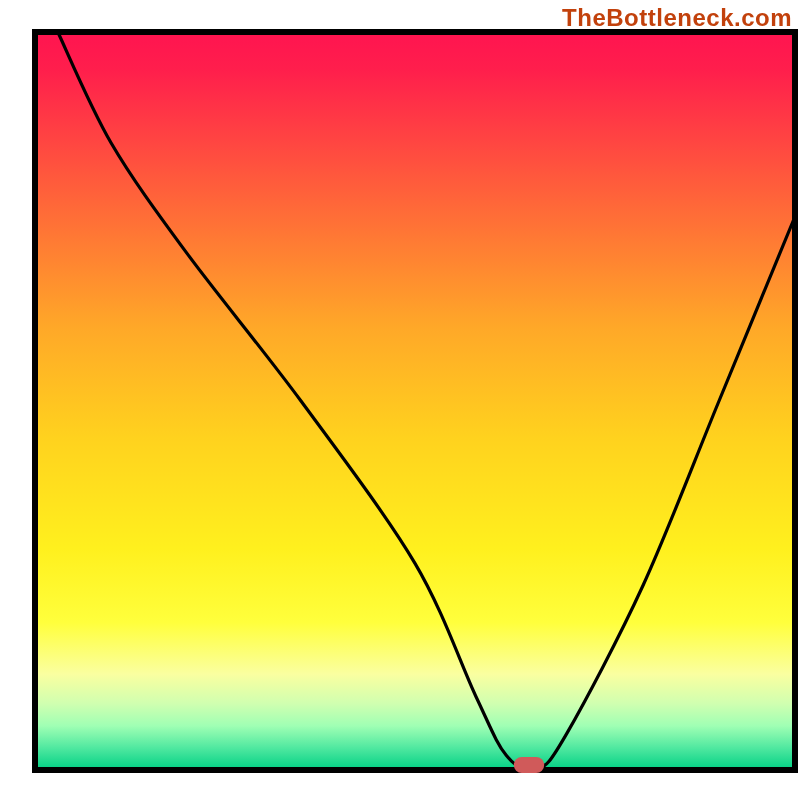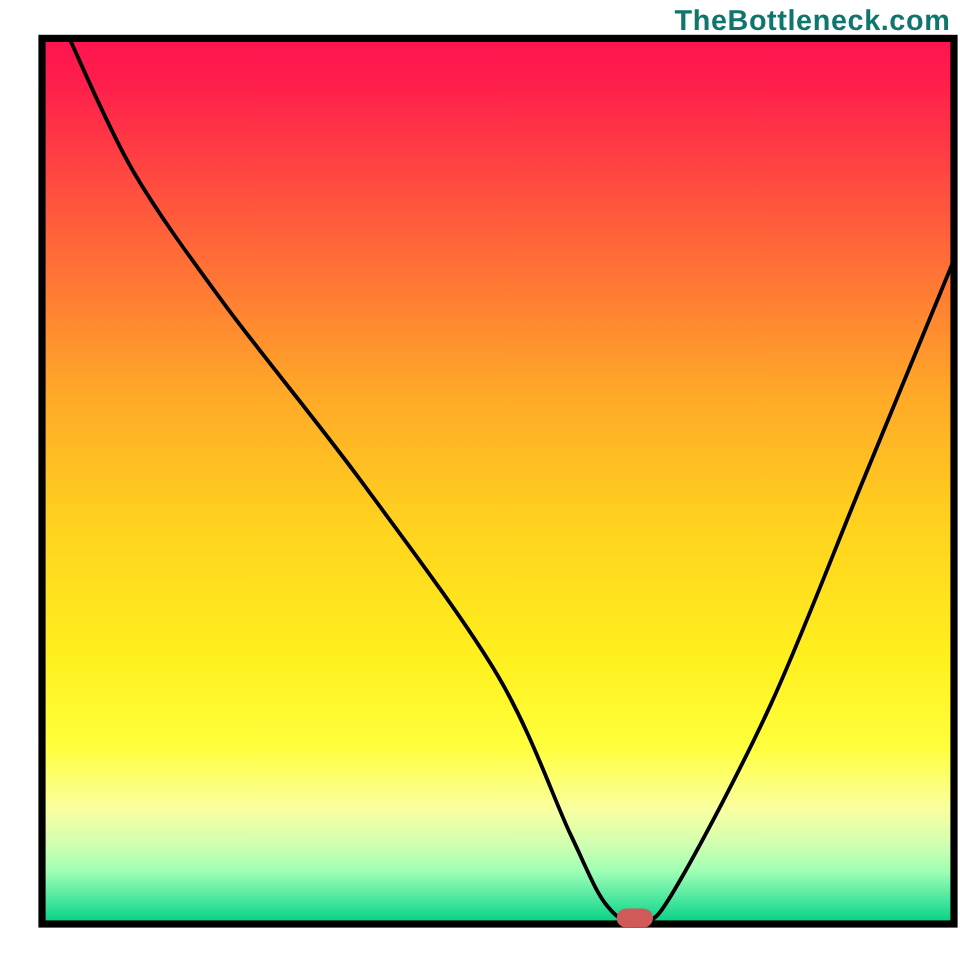--- a/index.html
+++ b/index.html
@@ -14,21 +14,21 @@
     position: relative;
     width: 800px;
     height: 800px;
   }
   .watermark {
     position: absolute;
     top: 4px;
     right: 8px;
     font-size: 24px;
     font-weight: bold;
-    color: #0f766e;
+    color: #c2410c;
     letter-spacing: 0.5px;
     z-index: 10;
   }
   svg {
     display: block;
   }
 </style>
 </head>
 <body>
 

